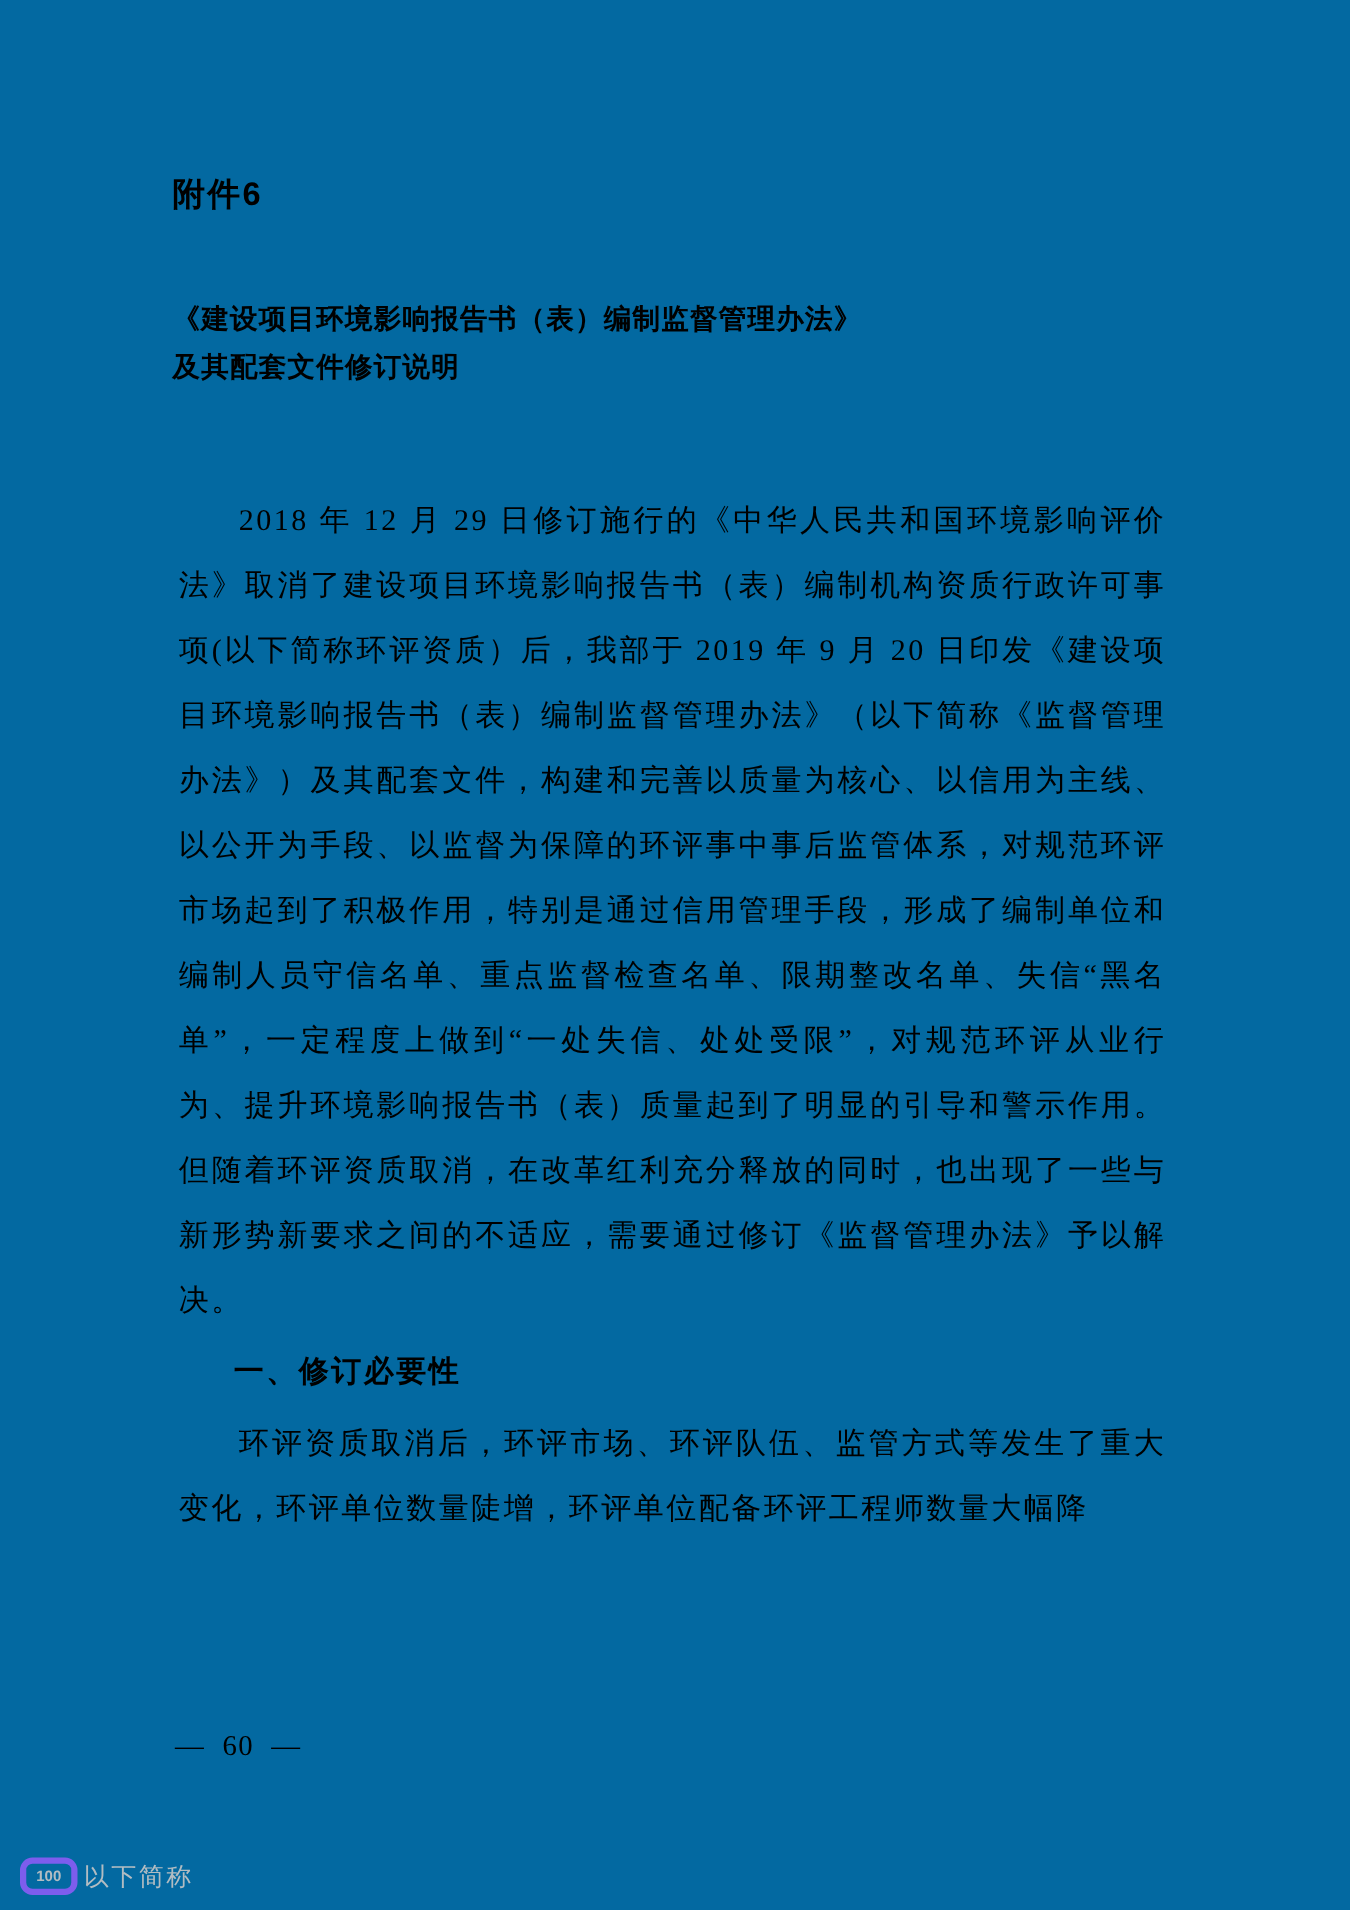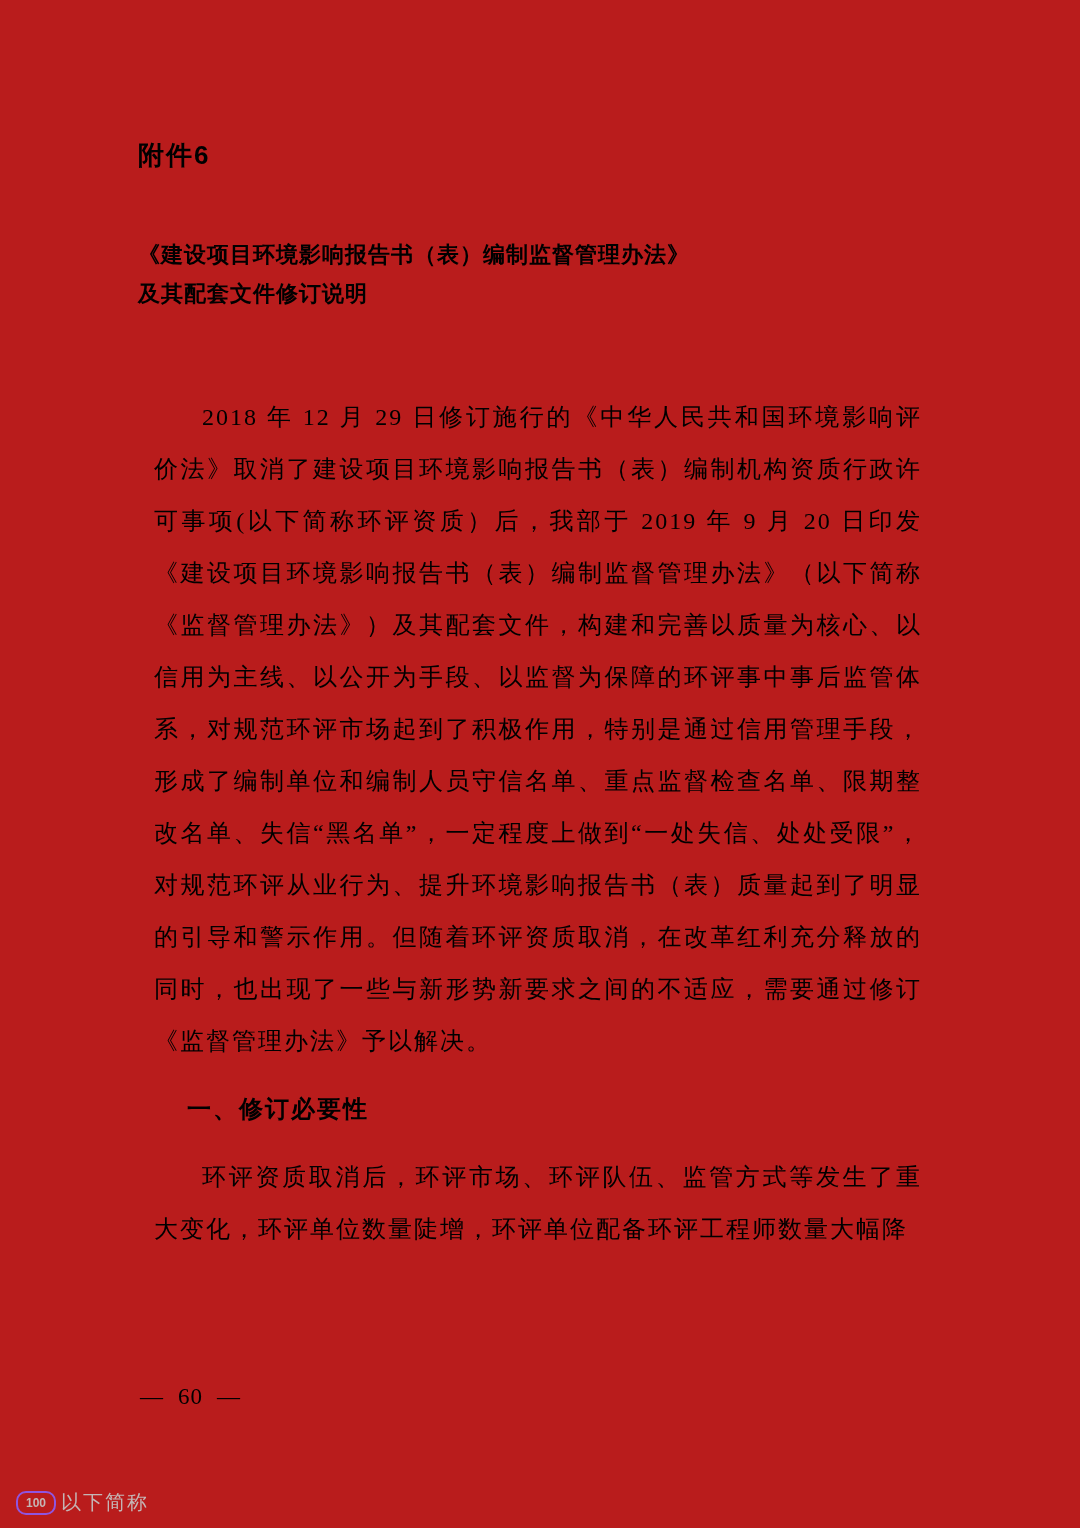--- a/index.html
+++ b/index.html
@@ -12,21 +12,21 @@
     background: #ffffff;
     color: #000000;
     font-family: "Liberation Serif", "DejaVu Serif", serif;
     position: relative;
     overflow: hidden;
   }
   .page {
     position: relative;
     width: 1080px;
     height: 1528px;
-    background: #b91c1c;
+    background: #0369a1;
   }
   .content {
     padding: 138px 142px 0 138px;
   }
   .attachment-label {
     font-family: "Liberation Sans", "DejaVu Sans", sans-serif;
     font-size: 26px;
     font-weight: bold;
     margin: 0 0 62px 0;
     letter-spacing: 2px;
@@ -36,21 +36,21 @@
     font-weight: bold;
     text-align: left;
     line-height: 39px;
     margin: 0 0 78px 0;
     letter-spacing: 1px;
   }
   p.body-par {
     font-size: 24px;
     line-height: 52px;
     text-align: justify;
-    margin: 16px;
+    margin: 5px;
     letter-spacing: 2px;
   }
   .indent {
     text-indent: 2em;
   }
   .sec-heading {
     font-family: "Liberation Sans", "DejaVu Sans", sans-serif;
     font-size: 24px;
     font-weight: bold;
     line-height: 52px;
@@ -78,21 +78,21 @@
     color: #c6c6c6;
     opacity: 0.9;
     font-family: "Liberation Sans", "DejaVu Sans", sans-serif;
   }
   .watermark-badge {
     display: inline-flex;
     align-items: center;
     justify-content: center;
     min-width: 30px;
     height: 20px;
-    border: 2px solid #8b5cf6;
+    border: 5px solid #8b5cf6;
     border-radius: 10px;
     font-size: 12px;
     font-weight: bold;
     padding: 0 3px;
     letter-spacing: 0;
   }
   .watermark-text {
     font-size: 20px;
     letter-spacing: 2px;
   }

